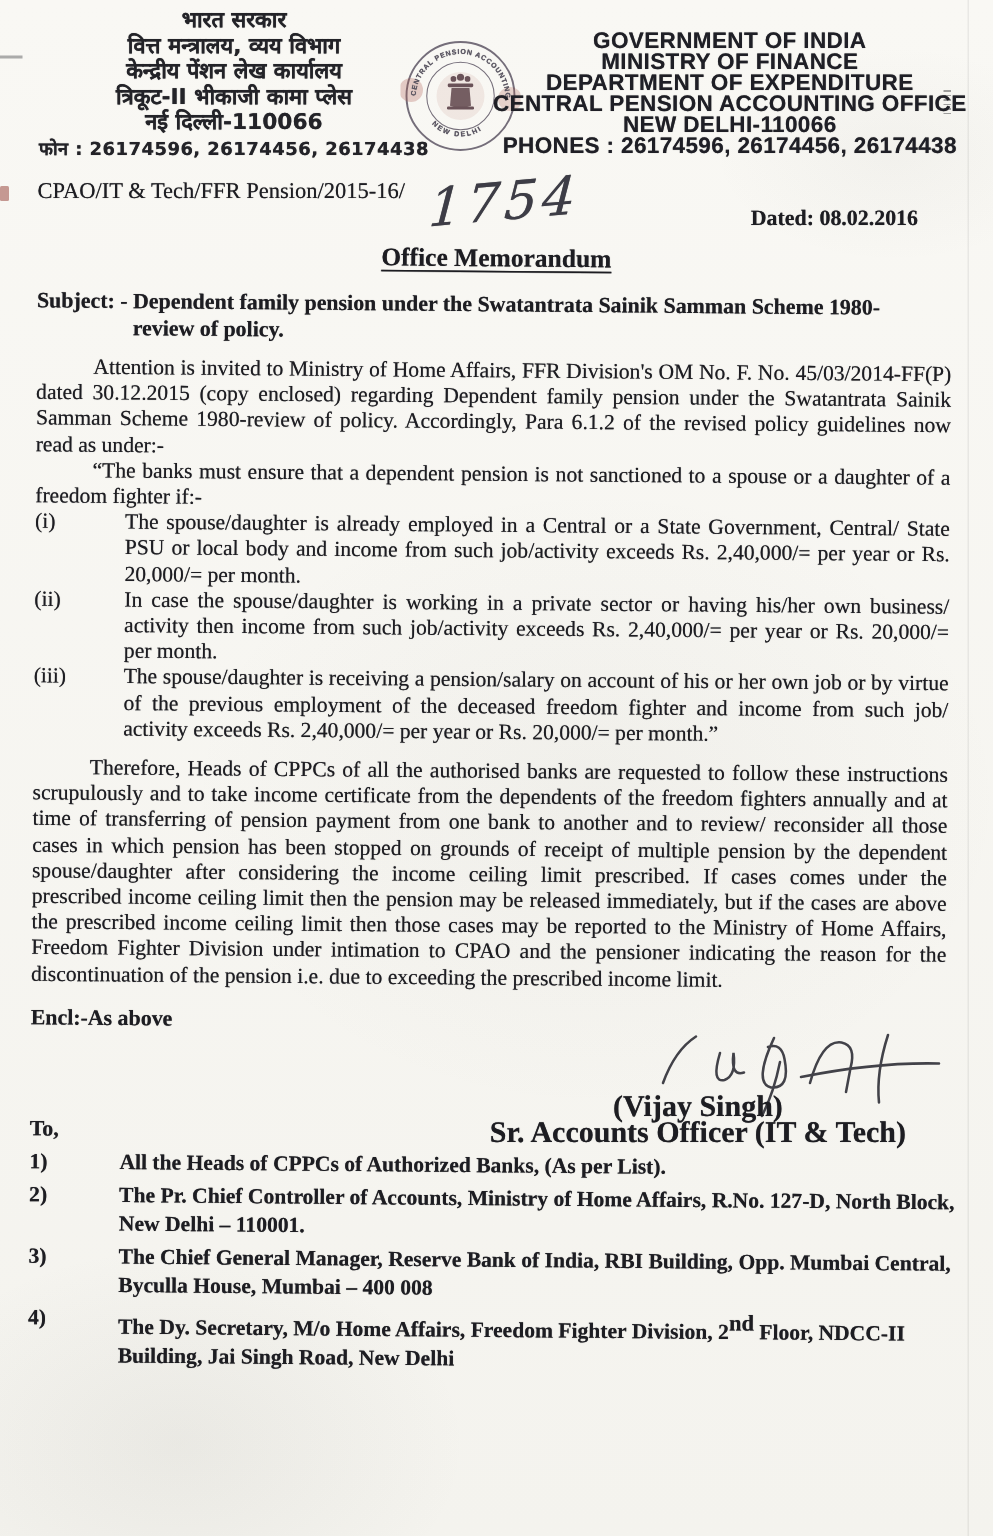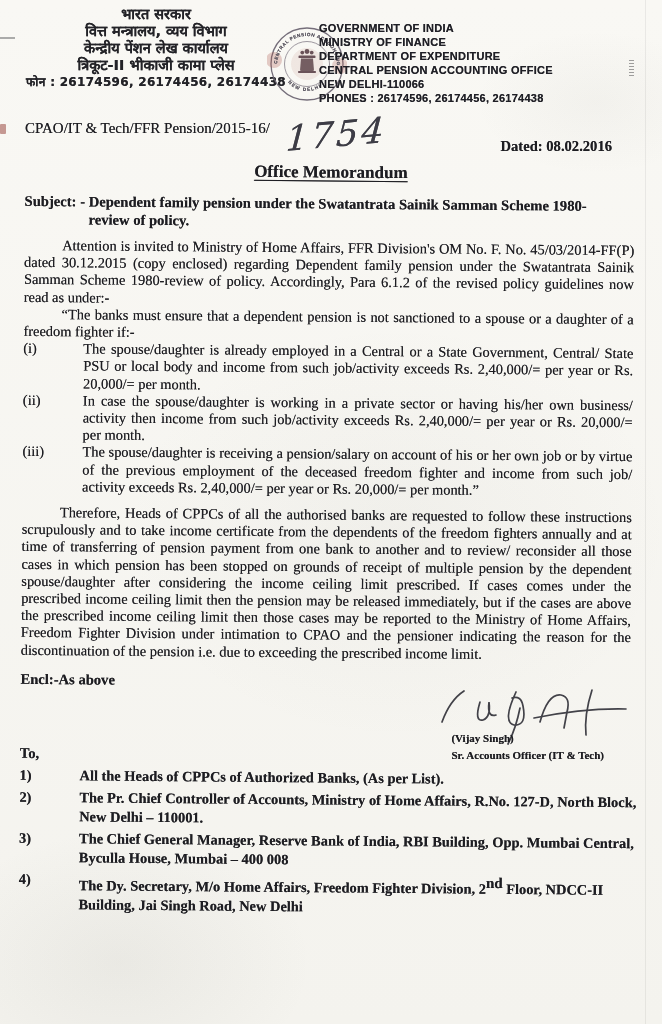--- a/index.html
+++ b/index.html
@@ -22,23 +22,23 @@
   
   .hindi-block {
     position: absolute; left: 20px; top: 6px; width: 272px;
     text-align: center;
     font-family: "DejaVu Sans", sans-serif;
     font-weight: 700; font-size: 14.5px; line-height: 17px; color: #232328;
   }
   .hindi-block .small { font-size: 12px; letter-spacing: 0.3px; }
   .english-block {
     position: absolute; right: 8px; top: 21px; width: 335px;
-    text-align: left;
+    text-align: center;
     font-family: "Liberation Sans", sans-serif;
-    font-weight: 700; font-size: 11px; line-height: 14px;
+    font-weight: 700; font-size: 15px; line-height: 14px;
     letter-spacing: 0.25px; color: #1f1f26;
   }
   .seal { position: absolute; left: 267px; top: 24px; width: 80px; height: 80px; opacity: 0.92; }
   
   .ref-line { position: absolute; left: 25px; top: 120px; font-size: 15px; }
   .hand-no { position: absolute; left: 286px; top: 108px; transform: rotate(-5deg); }
   .date-line { position: absolute; right: 50px; top: 138px; font-size: 14.6px; font-weight: bold; }
   
   .flow {
     position: absolute; left: 0; top: 160px; width: 662px;
@@ -62,22 +62,22 @@
   .encl { margin: 12px 0 0 25px; font-weight: 700; font-size: 14.6px; }
   .to-label { margin: 56px 0 0 25px; font-weight: 700; font-size: 14.6px; line-height: 19px; }
   .rlist { margin: 2px 20px 0 25px; font-weight: 700; font-size: 14.4px; line-height: 19px; }
   .ritem { display: flex; margin-top: 3px; }
   .ritem .num { width: 60px; flex: 0 0 60px; }
   .ritem .txt { flex: 1; }
   sup { font-size: 15px; }
   
   .sig-scrawl { position: absolute; right: 28px; top: 680px; }
   .sig-block {
-    position: absolute; right: 58px; top: 730px; text-align: left;
-    font-weight: 700; font-size: 11px; line-height: 16.8px;
+    position: absolute; right: 58px; top: 730px; text-align: center;
+    font-weight: 700; font-size: 20px; line-height: 16.8px;
   }
   
   .edge-dash { position: absolute; left: 0; top: 37px; width: 15px; height: 2px; background: #8a8a8a; opacity: 0.7; }
   .red-mark { position: absolute; left: 0; top: 124px; width: 6px; height: 10px; background: #9a4a42; opacity: 0.55; border-radius: 1px; }
   .stripe-mark {
     position: absolute; left: 629px; top: 59px; width: 5px; height: 17px;
     background: repeating-linear-gradient(0deg, #777 0 1px, transparent 1px 3px); opacity: 0.7;
   }
   .crease { position: absolute; left: 645px; top: 0; width: 1px; height: 100%; background: rgba(80,80,80,0.09); }
 </style>
@@ -89,20 +89,21 @@
   <div class="edge-dash"></div>
   <div class="red-mark"></div>
   <div class="stripe-mark"></div>
   <div class="crease"></div>
 
   <div class="hindi-block">
     <div>भारत सरकार</div>
     <div>वित्त मन्त्रालय, व्यय विभाग</div>
     <div>केन्द्रीय पेंशन लेख कार्यालय</div>
     <div>त्रिकूट-II भीकाजी कामा प्लेस</div>
+    <div>नई दिल्ली-110066</div>
     <div class="small">फोन : 26174596, 26174456, 26174438</div>
   </div>
 
   <svg class="seal" viewBox="0 0 80 80">
     <defs>
       <path id="arcTop" d="M 10,42 A 30,30 0 1 1 70,42"></path>
       <path id="arcBottom" d="M 16,51 A 26,26 0 0 0 64,51"></path>
     </defs>
     <circle cx="40" cy="40" r="36" fill="none" stroke="#6a6370" stroke-width="1.3"></circle>
     <circle cx="40" cy="40" r="22.5" fill="none" stroke="#6a6370" stroke-width="0.7"></circle>

